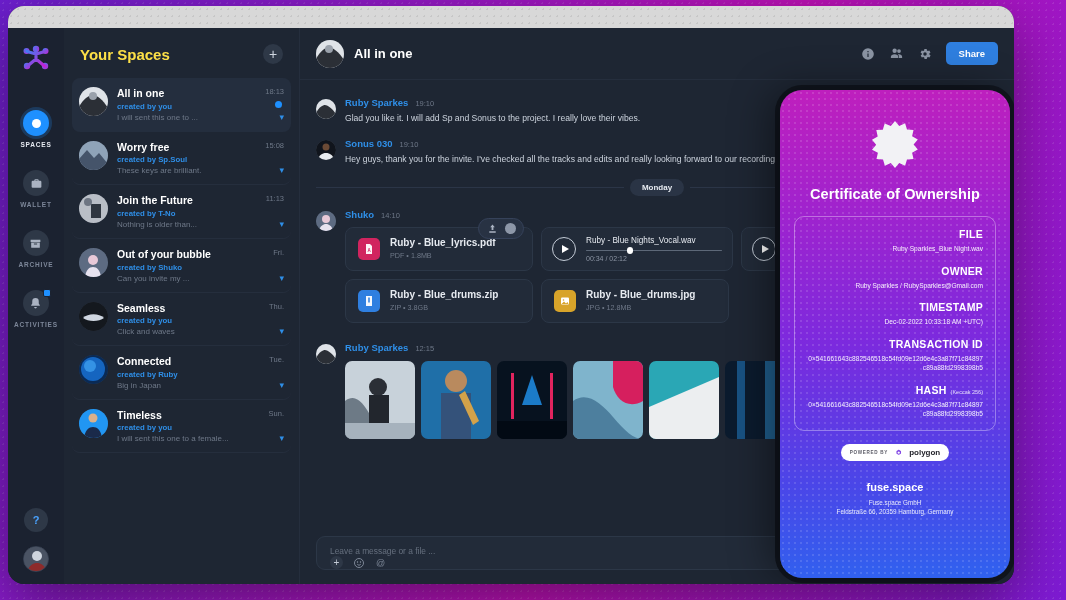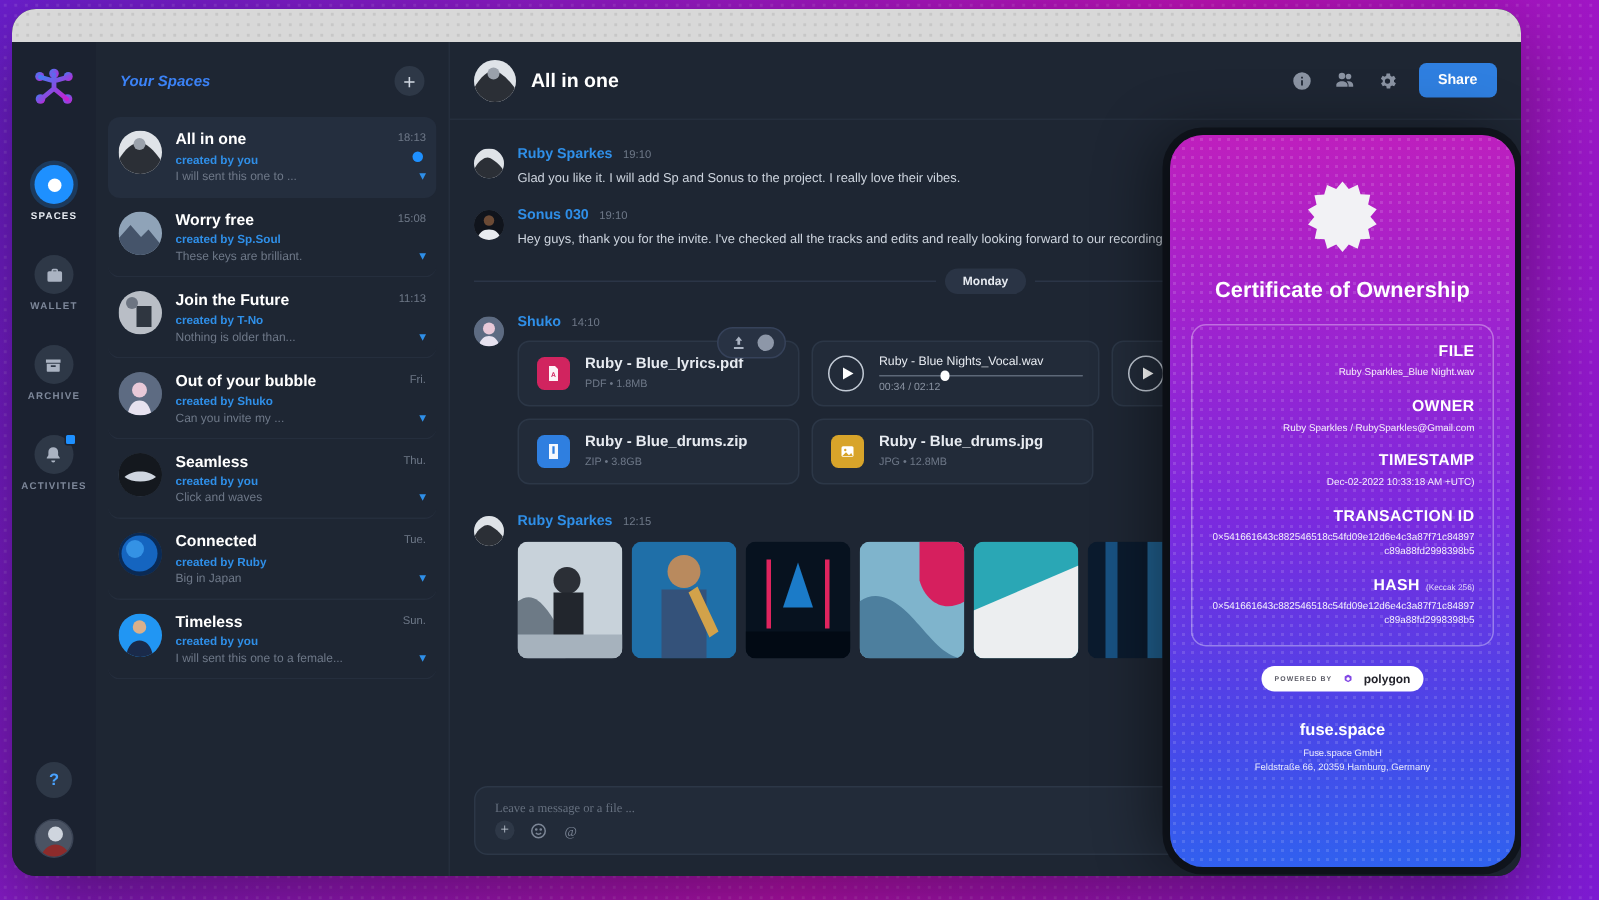--- a/index.html
+++ b/index.html
@@ -57,21 +57,21 @@
     cursor:pointer;
   }
   .me-avatar { width:26px;height:26px;border-radius:50%; background:linear-gradient(140deg,#5a6272,#2c3342); border:1px solid #3a4354; overflow:hidden;}
 
   
   .spaces {
     width:236px; flex:0 0 236px; background:#1e2633; padding:0 8px;
     border-right:1px solid #252e3d; position:relative;
   }
   .spaces-head { display:flex; align-items:center; justify-content:space-between; padding:16px 8px 14px 8px; }
-  .spaces-title { color:#3b82f6; font-size:10px; font-weight:700;font-style:italic; }
+  .spaces-title { color:#fde047; font-size:15px; font-weight:700; }
   .plus-btn {
     width:20px;height:20px;border-radius:50%;background:#2e3847;color:#cfd6e0;
     display:flex;align-items:center;justify-content:center;font-size:14px;line-height:1;cursor:pointer;
   }
   .space {
     display:flex; gap:9px; padding:9px 7px; border-radius:8px; cursor:pointer;
     border-bottom:1px solid #252e3d; position:relative;
   }
   .space.sel { background:#242e3e; border-bottom-color:transparent; }
   .sp-av { width:29px;height:29px;border-radius:50%; flex:0 0 29px; overflow:hidden; background:#39424f; }
@@ -139,21 +139,21 @@
   .a-bar { height:1.5px; background:#5d6878; border-radius:2px; margin:5px 0 4px 0; position:relative; }
   .a-bar .knob { position:absolute; left:30%; top:-2.5px; width:6.5px;height:6.5px;border-radius:50%;background:#fff; }
   .a-time { color:#8b94a3; font-size:7px; }
 
   .gallery { display:flex; gap:6px; margin-top:8px; }
   .gal { width:70px; height:78px; border-radius:7px; flex:0 0 70px; overflow:hidden; }
 
   .composer { padding:8px 16px 14px 16px; flex:0 0 auto; }
   .composer-box {
     background:#222b39; border:1px solid #2c3747; border-radius:9px;
-    height:46px; padding:9px 13px; display:flex; flex-direction:column; justify-content:space-between;font-family:Liberation Serif, serif;
+    height:34px; padding:9px 13px; display:flex; flex-direction:column; justify-content:space-between;
   }
   .composer-ph { color:#66707f; font-size:8.4px; }
   .composer-icons { display:flex; align-items:center; gap:9px; }
   .ci { width:13px;height:13px; border-radius:50%; display:flex;align-items:center;justify-content:center; color:#7c8696; font-size:9px; cursor:pointer;}
   .ci.plus { background:#2e3847; color:#c3cbd6; font-size:10px; }
 
   
   .cert {
     position:absolute; right:4px; top:84px; width:230px; height:488px;
     border-radius:22px; overflow:hidden;

